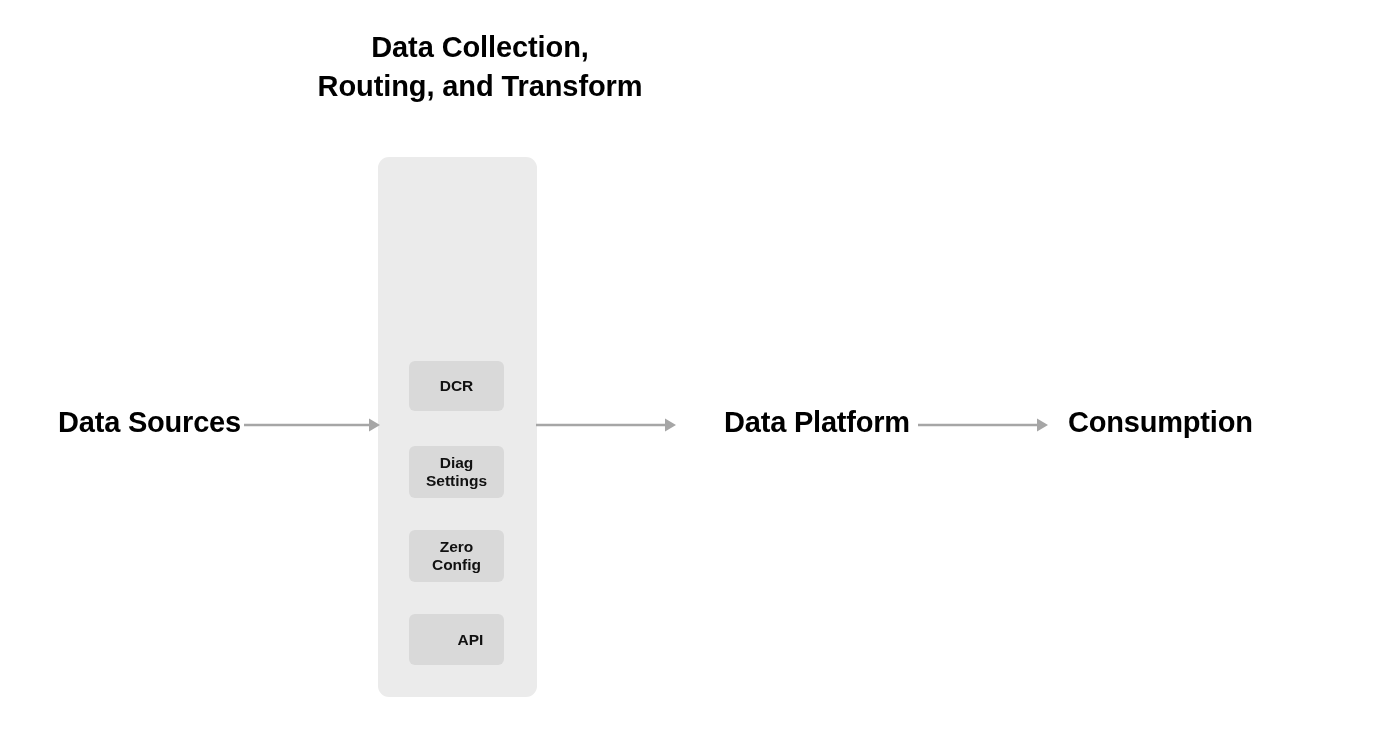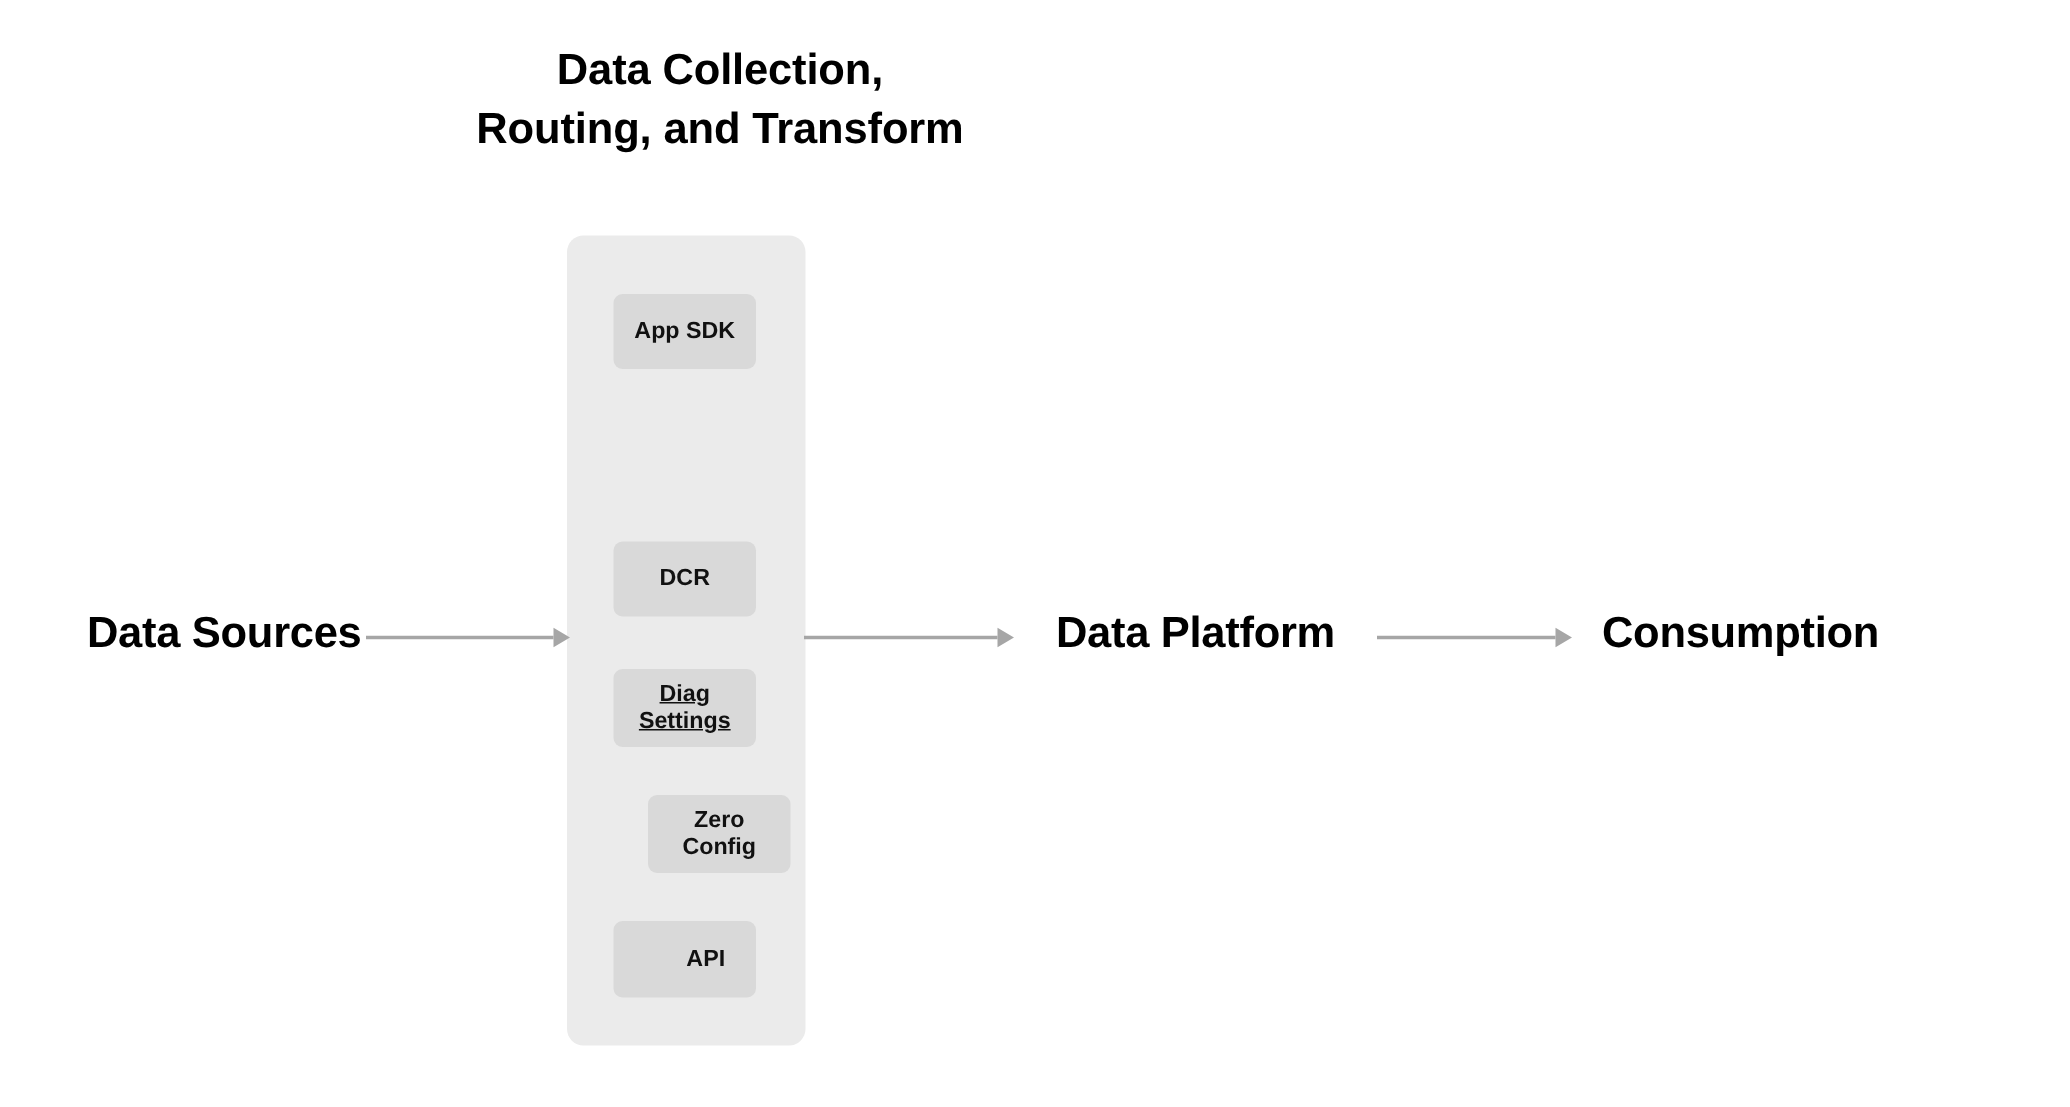--- a/index.html
+++ b/index.html
@@ -62,36 +62,36 @@
     font-weight: bold;
     line-height: 1.16;
     color: #111111;
     white-space: pre-line;
     box-sizing: border-box;
   }
 
   .box-0 { top: 39px;  height: 50px; }
   .box-1 { top: 122px; height: 50px; }
   .box-2 { top: 204px; height: 50px; text-align: right; }
-  .box-3 { top: 289px; height: 52px; text-decoration: underline; }
-  .box-4 { top: 373px; height: 52px; margin-left: 23px; }
+  .box-3 { top: 289px; height: 52px; }
+  .box-4 { top: 373px; height: 52px; }
   .box-5 { top: 457px; height: 51px; padding-left: 28px; }
 
   
   .stage-label {
     position: absolute;
     font-size: 29px;
     font-weight: bold;
     letter-spacing: -0.2px;
     color: #000000;
     white-space: nowrap;
     line-height: 1;
   }
   .label-data-sources  { left: 38px;   top: 408px; margin-left: 20px; }
-  .label-data-platform { left: 704px;  top: 408px; }
+  .label-data-platform { left: 724px;  top: 408px; }
   .label-consumption   { left: 1068px; top: 408px; }
 
   
   .arrow {
     position: absolute;
     height: 20px;
     top: 415px;
     overflow: visible;
   }
   .arrow-1 { left: 244px; width: 136px; }
@@ -103,21 +103,20 @@
 </head>
 <body>
 
 <div id="canvas">
 
   <div class="diagram-title">Data Collection,
 Routing, and Transform</div>
 
   <div class="collection-container">
 
-    <div class="component-box box-0">App SDK</div>
 
 
     <div class="component-box box-2">DCR</div>
 
     <div class="component-box box-3">Diag
 Settings</div>
 
     <div class="component-box box-4">Zero
 Config</div>
 

